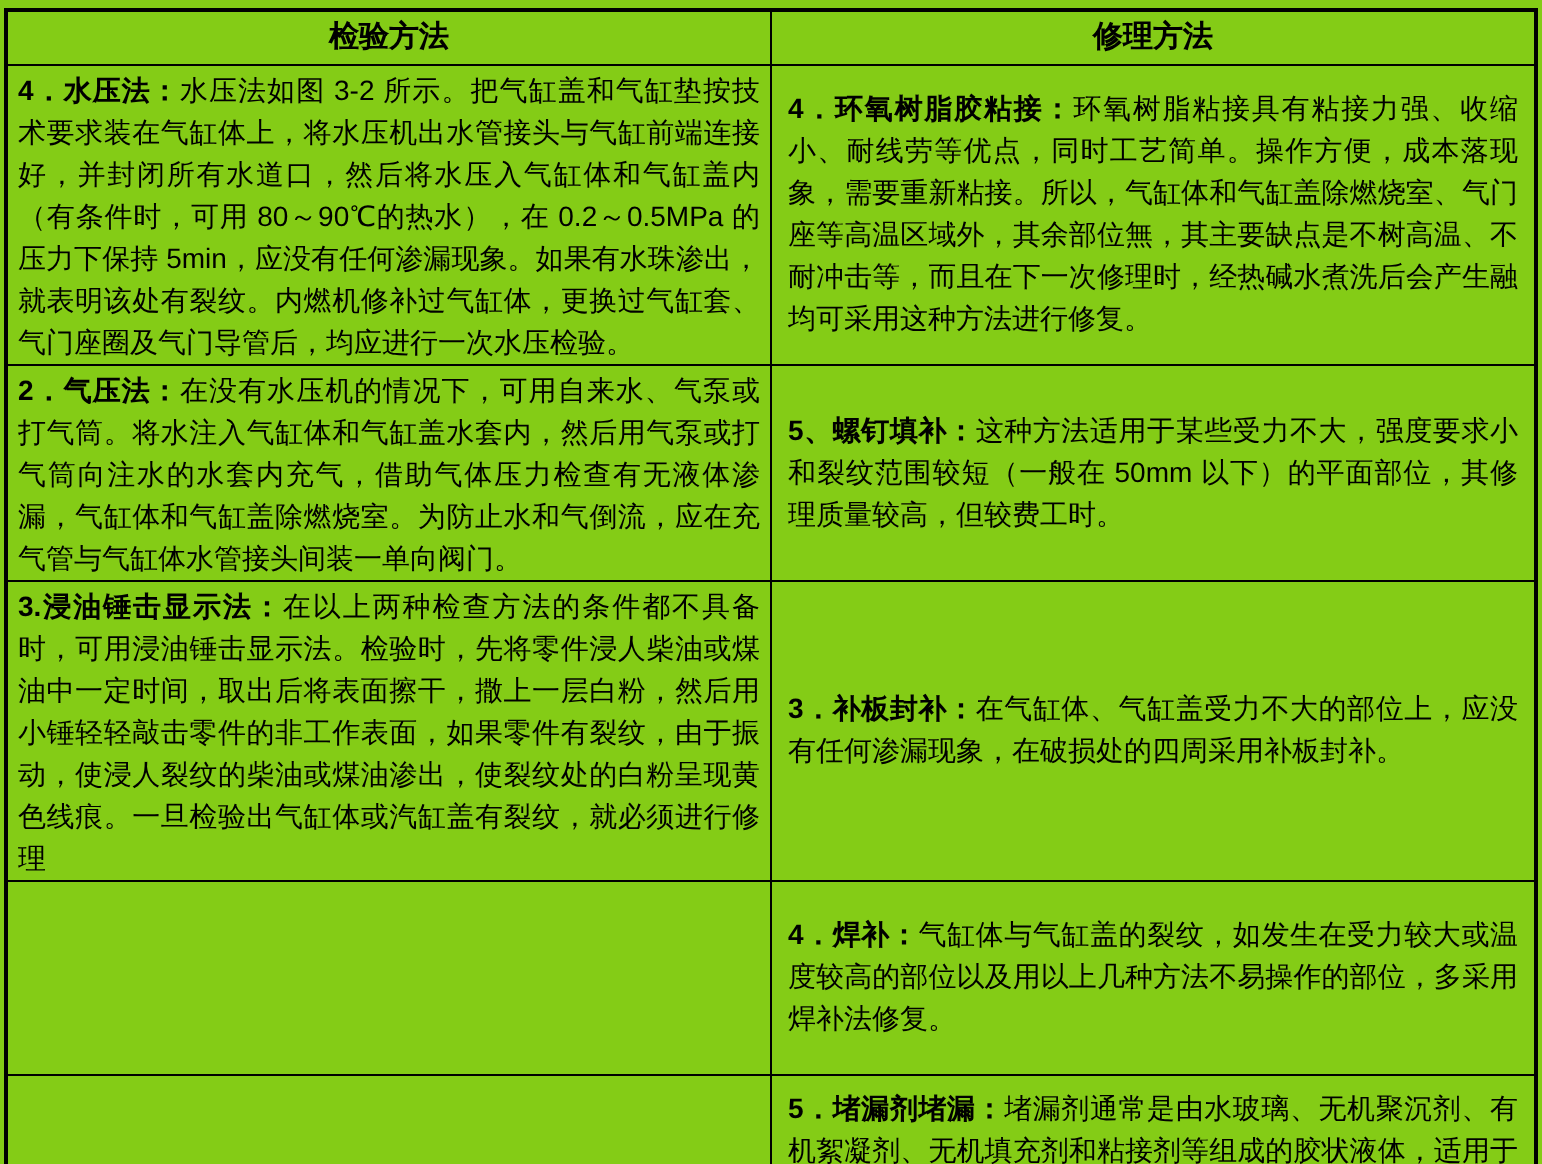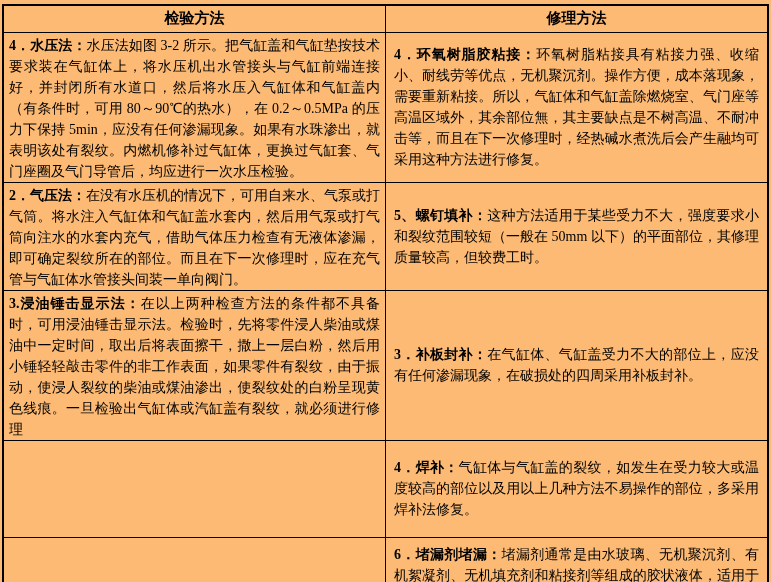--- a/index.html
+++ b/index.html
@@ -5,22 +5,22 @@
   html, body {
     margin: 0;
     padding: 0;
     background: #ffffff;
   }
   .page {
     width: 771px;
     height: 582px;
     box-sizing: border-box;
     padding: 4px 2px 2px 2px;
-    background: #fdba74;
-    font-family: Liberation Serif, serif;
+    background: #84cc16;
+    font-family: Liberation Sans, sans-serif;
     color: #000000;
   }
   table.methods {
     width: 100%;
     height: 100%;
     border-collapse: collapse;
     table-layout: fixed;
     border: 2px solid #000000;
   }
   table.methods th,
@@ -66,33 +66,33 @@
       <col style="width:50%">
       <col style="width:50%">
     </colgroup>
     <tbody>
         <tr>
       <th>检验方法</th>
       <th>修理方法</th>
     </tr>
     <tr class="r1">
       <td class="cell-left"><span class="lead">4．水压法：</span><span>水压法如图 3-2 所示。把气缸盖和气缸垫按技术要求装在气缸体上，将水压机出水管接头与气缸前端连接好，并封闭所有水道口，然后将水压入气缸体和气缸盖内（有条件时，可用 80～90℃的热水），在 0.2～0.5MPa 的压力下保持 5min，应没有任何渗漏现象。如果有水珠渗出，就表明该处有裂纹。内燃机修补过气缸体，更换过气缸套、气门座圈及气门导管后，均应进行一次水压检验。</span></td>
-      <td class="cell-right"><span class="lead">4．环氧树脂胶粘接：</span><span>环氧树脂粘接具有粘接力强、收缩小、耐线劳等优点，无机聚沉剂。操作方便，成本落现象，需要重新粘接。所以，气缸体和气缸盖除燃烧室、气门座等高温区域外，其余部位無，其主要缺点是不树高温、不耐冲击等，而且在下一次修理时，经热碱水煮洗后会产生融均可采用这种方法进行修复。</span></td>
+      <td class="cell-right"><span class="lead">4．环氧树脂胶粘接：</span><span>环氧树脂粘接具有粘接力强、收缩小、耐线劳等优点，同时工艺简单。操作方便，成本落现象，需要重新粘接。所以，气缸体和气缸盖除燃烧室、气门座等高温区域外，其余部位無，其主要缺点是不树高温、不耐冲击等，而且在下一次修理时，经热碱水煮洗后会产生融均可采用这种方法进行修复。</span></td>
     </tr>
     <tr class="r2">
-      <td class="cell-left"><span class="lead">2．气压法：</span><span>在没有水压机的情况下，可用自来水、气泵或打气筒。将水注入气缸体和气缸盖水套内，然后用气泵或打气筒向注水的水套内充气，借助气体压力检查有无液体渗漏，即可确定裂纹所在的部位。而且在下一次修理时，应在充气管与气缸体水管接头间装一单向阀门。</span></td>
+      <td class="cell-left"><span class="lead">2．气压法：</span><span>在没有水压机的情况下，可用自来水、气泵或打气筒。将水注入气缸体和气缸盖水套内，然后用气泵或打气筒向注水的水套内充气，借助气体压力检查有无液体渗漏，气缸体和气缸盖除燃烧室。为防止水和气倒流，应在充气管与气缸体水管接头间装一单向阀门。</span></td>
       <td class="cell-right"><span class="lead">5、螺钉填补：</span><span>这种方法适用于某些受力不大，强度要求小和裂纹范围较短（一般在 50mm 以下）的平面部位，其修理质量较高，但较费工时。</span></td>
     </tr>
     <tr class="r3">
       <td class="cell-left"><span class="lead">3.浸油锤击显示法：</span><span>在以上两种检查方法的条件都不具备时，可用浸油锤击显示法。检验时，先将零件浸人柴油或煤油中一定时间，取出后将表面擦干，撒上一层白粉，然后用小锤轻轻敲击零件的非工作表面，如果零件有裂纹，由于振动，使浸人裂纹的柴油或煤油渗出，使裂纹处的白粉呈现黄色线痕。一旦检验出气缸体或汽缸盖有裂纹，就必须进行修理</span></td>
       <td class="cell-right"><span class="lead">3．补板封补：</span><span>在气缸体、气缸盖受力不大的部位上，应没有任何渗漏现象，在破损处的四周采用补板封补。</span></td>
     </tr>
     <tr class="r4">
       <td class="cell-left"><span class="lead"></span><span></span></td>
       <td class="cell-right"><span class="lead">4．焊补：</span><span>气缸体与气缸盖的裂纹，如发生在受力较大或温度较高的部位以及用以上几种方法不易操作的部位，多采用焊补法修复。</span></td>
     </tr>
     <tr class="r5">
       <td class="cell-left"><span class="lead"></span><span></span></td>
-      <td class="cell-right"><span class="lead">6．堵漏剂堵漏：</span><span>堵漏剂通常是由水玻璃、无机聚沉剂、有机絮凝剂、无机填充剂和粘接剂等组成的胶状液体，适用于铸铁或铝缸体所出现的细小裂纹、砂眼等缺陷的堵漏。</span></td>
+      <td class="cell-right"><span class="lead">5．堵漏剂堵漏：</span><span>堵漏剂通常是由水玻璃、无机聚沉剂、有机絮凝剂、无机填充剂和粘接剂等组成的胶状液体，适用于铸铁或铝缸体所出现的细小裂纹、砂眼等缺陷的堵漏。</span></td>
     </tr>
   </tbody>
     </table>
 </div>
 
 </body></html>

